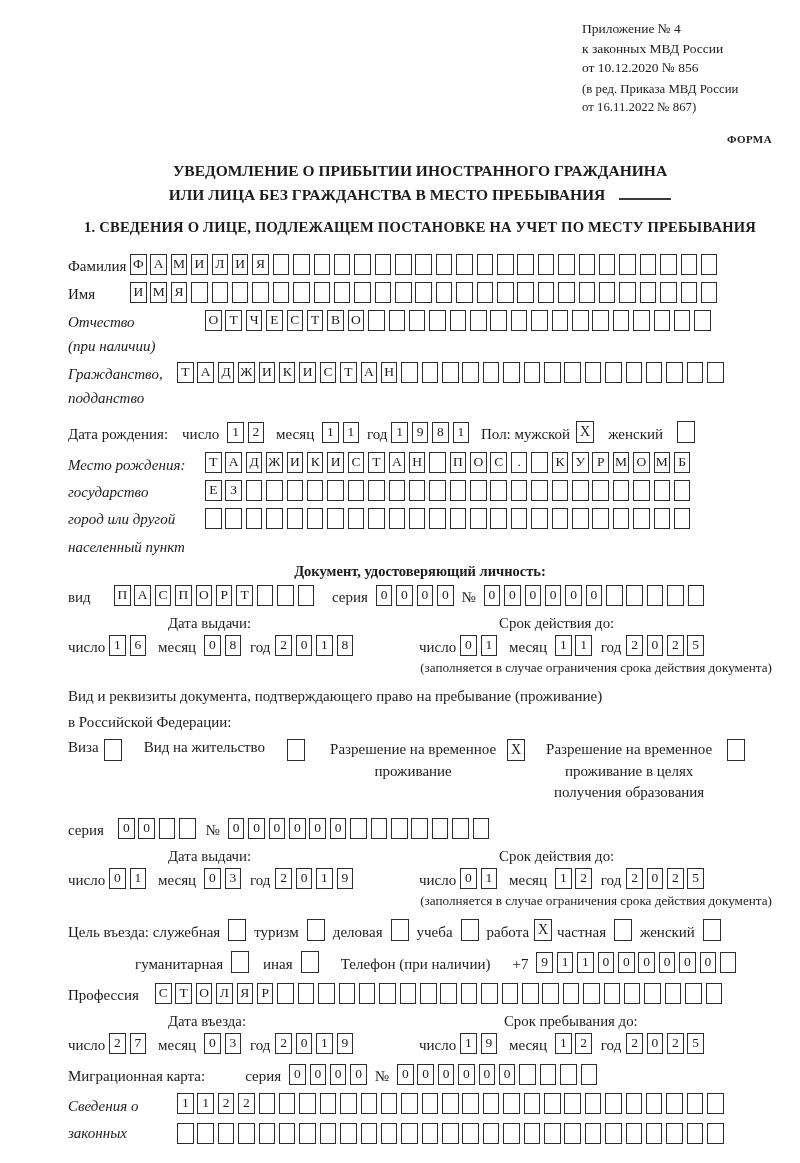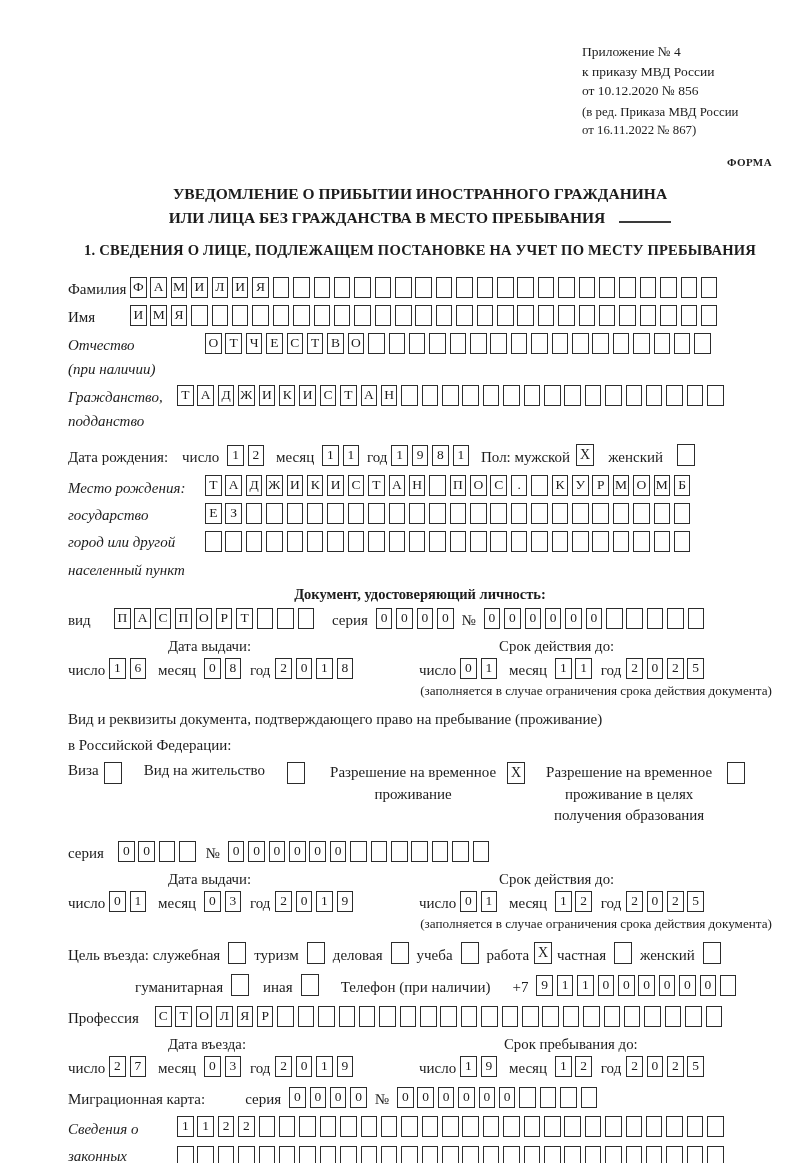--- a/index.html
+++ b/index.html
@@ -3,21 +3,21 @@
 <meta charset="utf-8">
 <style>
   * { box-sizing: border-box; margin: 0; padding: 0; }
   html, body { background: #ffffff; }
   body {
     width: 800px; height: 1163px;
     font-family: "Liberation Serif", serif;
     color: #1c1c1c;
     overflow: hidden;
   }
-  .page { width: 800px; height: 1163px; padding: 42px 28px 8px 68px; border-radius: 12px; }
+  .page { width: 800px; height: 1163px; padding: 19px 28px 8px 68px; border-radius: 12px; }
 
   
   .hdr { margin-left: auto; width: 190px; font-size: 13.5px; line-height: 1.45; }
   .hdr .amend { font-size: 12.8px; margin-top: 3px; line-height: 1.4; }
   .forma { text-align: right; font-weight: bold; font-size: 11px; margin-top: 16px; letter-spacing: .4px; }
 
   .title { text-align: center; font-weight: bold; font-size: 15.5px; margin-top: 14px; line-height: 1.55; }
   .uline { display: inline-block; width: 52px; border-bottom: 2px solid #3a3a3a; margin-left: 14px; }
 
   .sec { font-weight: bold; font-size: 14.6px; margin-top: 12px; text-align: center; letter-spacing: .2px; }
@@ -42,21 +42,21 @@
   .wrapbox { width: 172px; text-align: center; line-height: 1.45; flex: none; }
   .plain { font-size: 15px; margin-top: 9px; }
 </style>
 </head>
 <body>
 
 <div class="page">
 
   <div class="hdr">
     <div>Приложение № 4</div>
-    <div>к приказу МВД России</div>
+    <div>к законных МВД России</div>
     <div>от 10.12.2020 № 856</div>
     <div class="amend">
       <div>(в ред. Приказа МВД России</div>
       <div>от 16.11.2022 № 867)</div>
     </div>
   </div>
   <div class="forma">ФОРМА</div>
 
   <div class="title">
     <div>УВЕДОМЛЕНИЕ О ПРИБЫТИИ ИНОСТРАННОГО ГРАЖДАНИНА</div>

